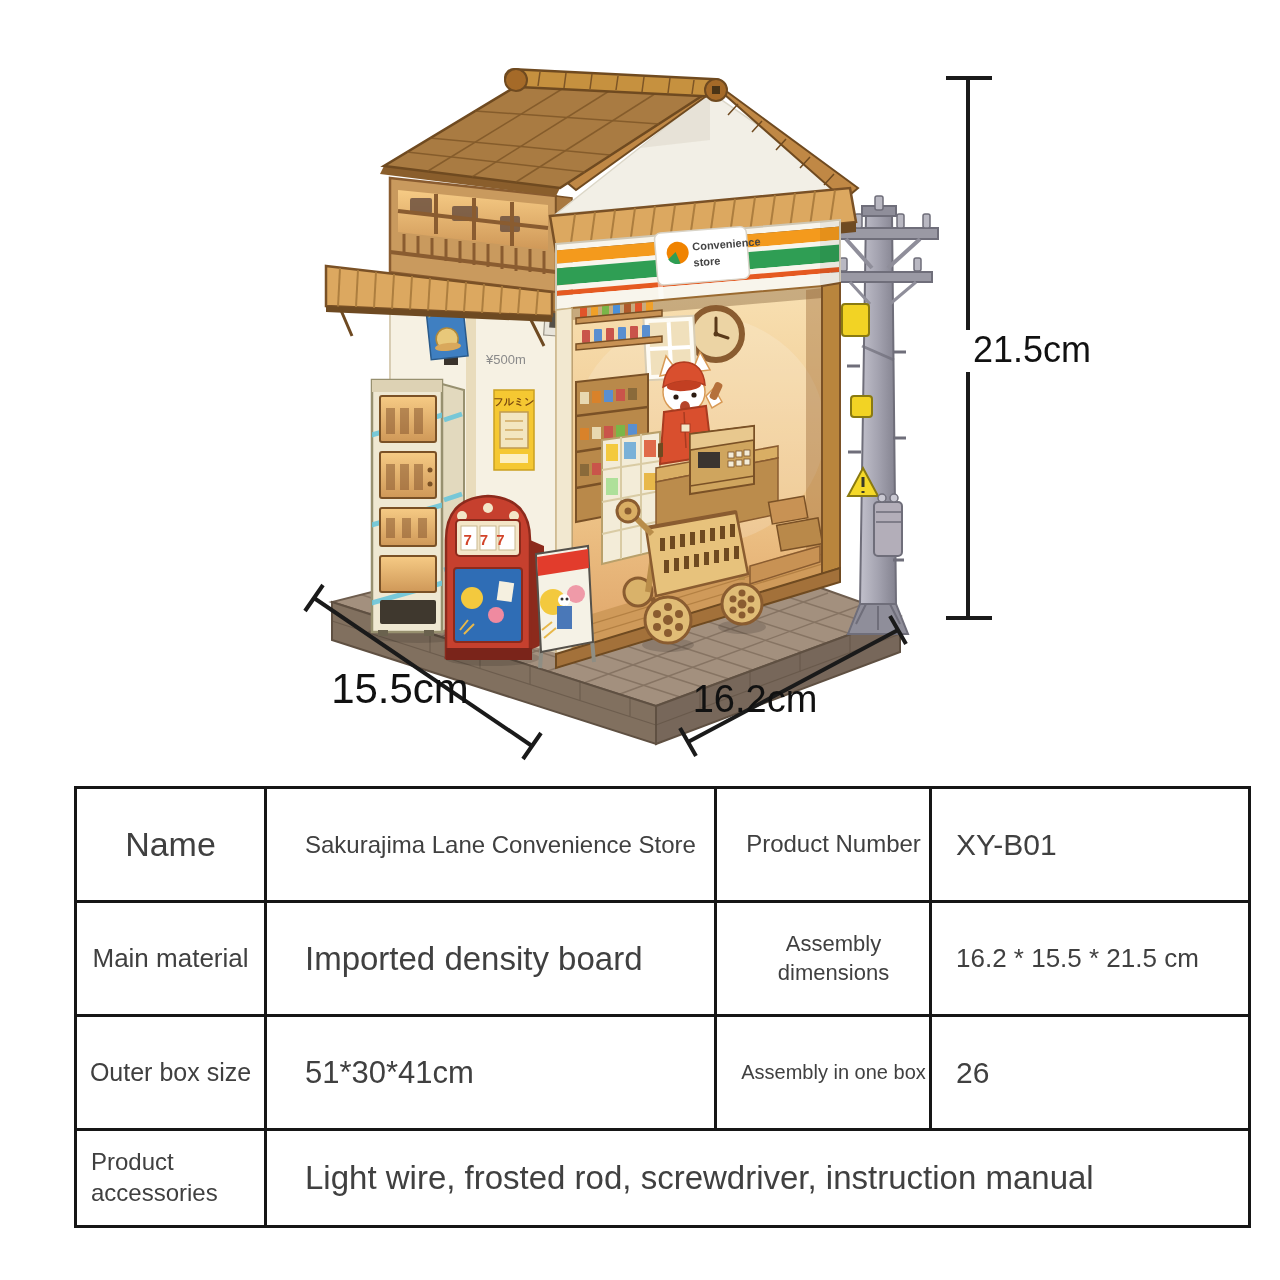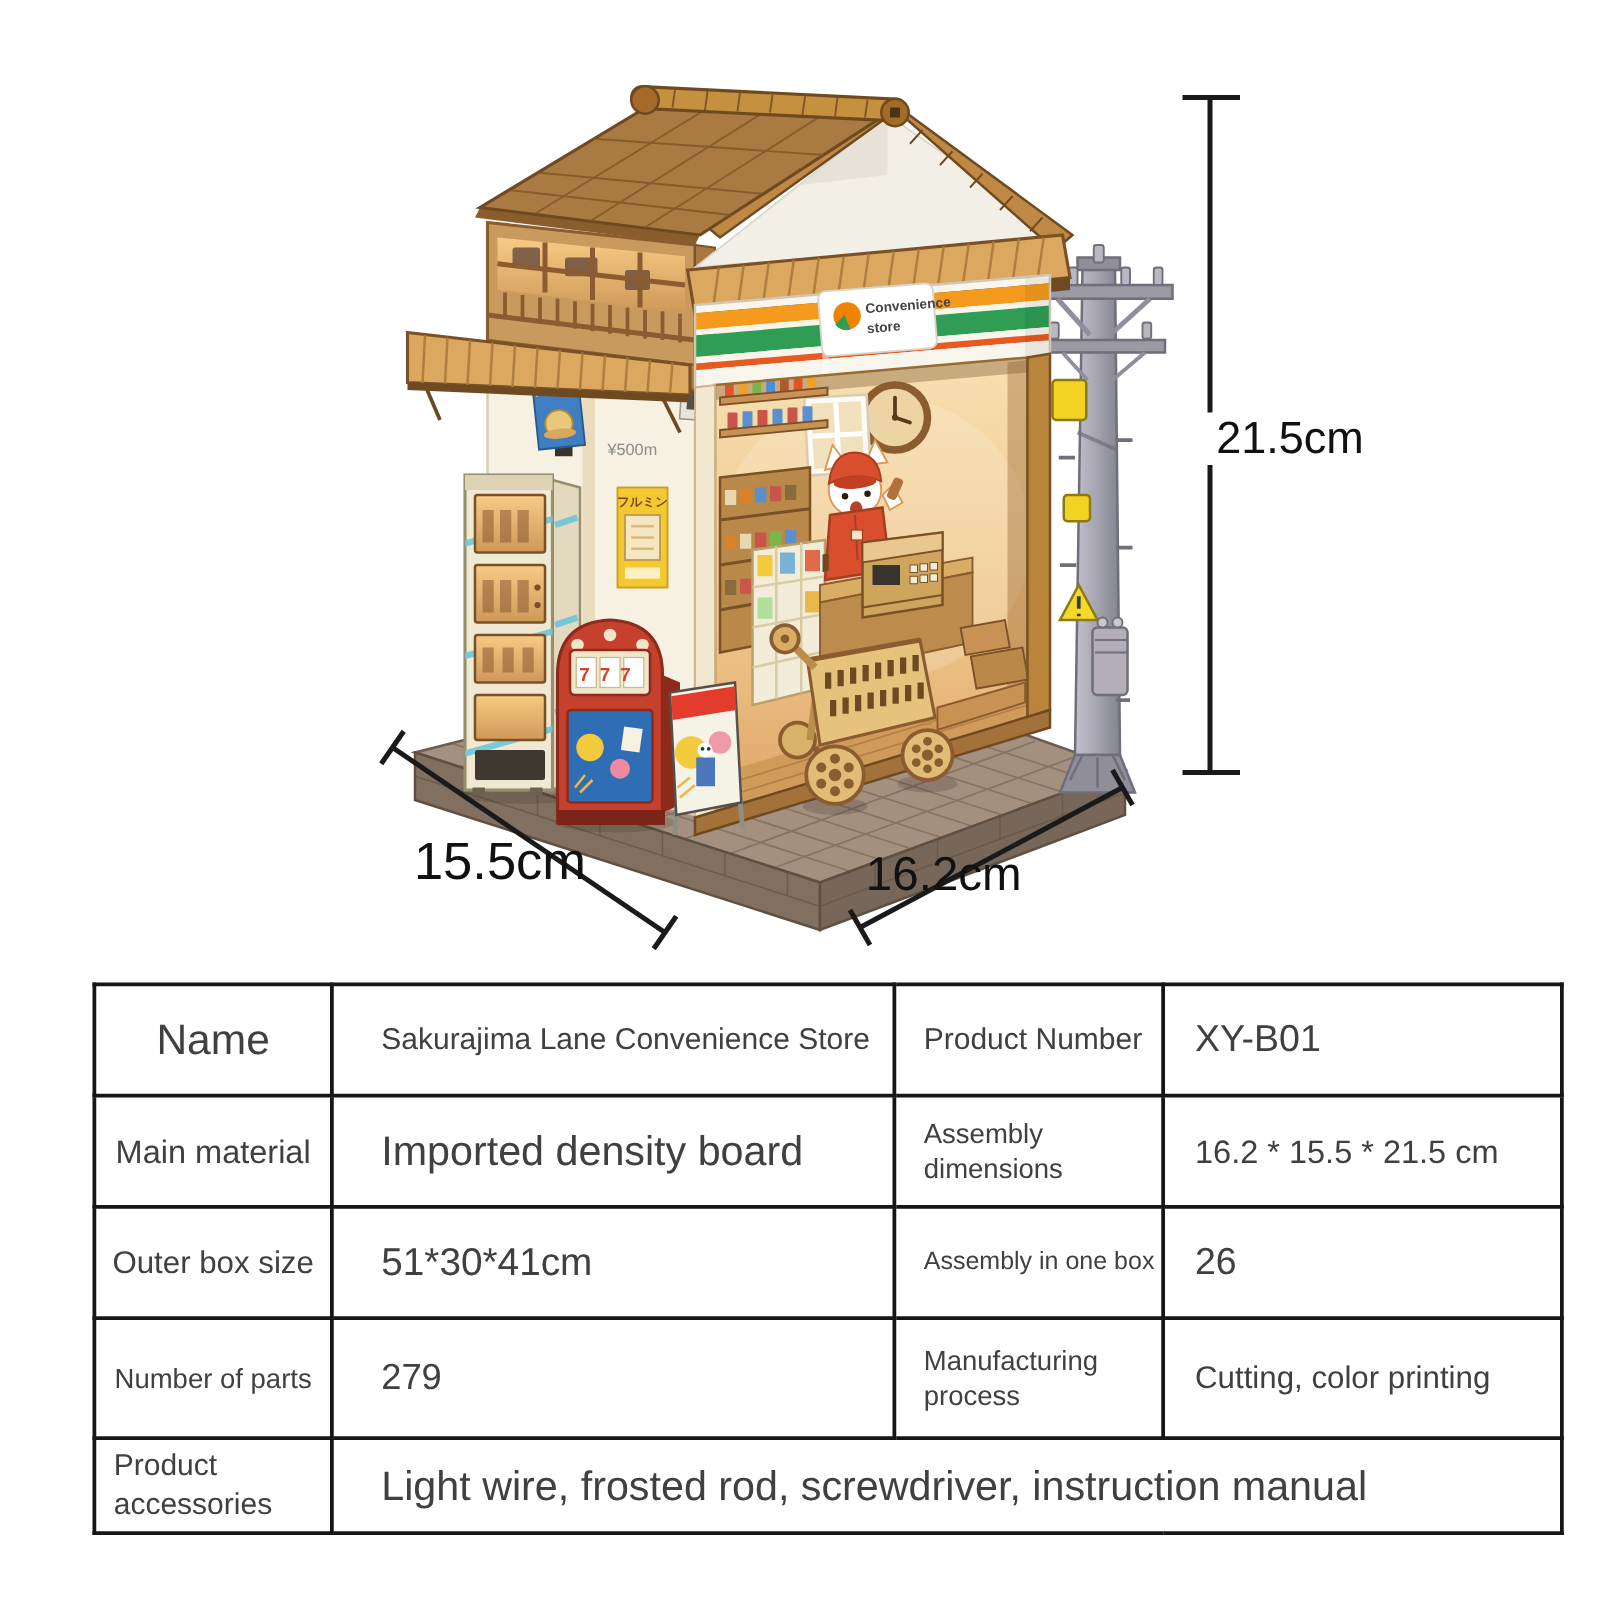--- a/index.html
+++ b/index.html
@@ -4,21 +4,21 @@
 <style>
   html,body{margin:0;padding:0;background:#fff;}
   body{width:1280px;height:1280px;font-family:"Liberation Sans",sans-serif;}
   .stage{position:relative;width:1280px;height:1280px;overflow:hidden;background:#fff;}
   svg.illu{position:absolute;top:0;left:0;display:block;}
   table.spec{position:absolute;left:44px;top:786px;width:1174px;height:442px;
     border-collapse:collapse;table-layout:fixed;color:#404040;background:#fff;margin-left:30px;}
   .spec td{border:3px solid #161616;vertical-align:middle;overflow:hidden;}
   .c1{text-align:center;padding:0 8px;}
   .c2{text-align:left;padding-left:38px;}
-  .c3{text-align:left;padding-left:22px;line-height:1.28;}
+  .c3{text-align:center;padding-left:22px;line-height:1.28;}
   .c4{text-align:left;padding-left:24px;}
   .nw{white-space:nowrap;}
   .r1 .c1{font-size:34px}.r1 .c2{font-size:24px}.r1 .c3{font-size:24px}.r1 .c4{font-size:30px}
   .r2 .c1{font-size:26px}.r2 .c2{font-size:33px}.r2 .c3{font-size:22px}.r2 .c4{font-size:26px}
   .r3 .c1{font-size:26px}.r3 .c2{font-size:33px}.r3 .c3{font-size:23px}.r3 .c4{font-size:32px}
   .r4 .c1{font-size:25px}.r4 .c2{font-size:31px}.r4 .c3{font-size:20px}.r4 .c4{font-size:30px}
   .r5 .c1{font-size:22px}.r5 .c2{font-size:29px}.r5 .c3{font-size:22px}.r5 .c4{font-size:25px}
   .r6 .c1{font-size:24px;text-align:left;padding-left:14px;line-height:1.28}
   .r6 .c2{font-size:33px}
   .dimlabel{fill:#111;font-family:"Liberation Sans",sans-serif;}
@@ -585,26 +585,20 @@
     <td class="c2 nw">Imported density board</td>
     <td class="c3">Assembly dimensions</td>
     <td class="c4 nw">16.2 * 15.5 * 21.5 cm</td>
   </tr>
   <tr class="r4" style="height:76px">
     <td class="c1 nw">Outer box size</td>
     <td class="c2 nw">51*30*41cm</td>
     <td class="c3 nw">Assembly in one box</td>
     <td class="c4 nw">26</td>
   </tr>
-  <tr class="r5" style="height:82px">
-    <td class="c1 nw">Number of parts</td>
-    <td class="c2 nw">279</td>
-    <td class="c3">Manufacturing process</td>
-    <td class="c4 nw">Cutting, color printing</td>
-  </tr>
   <tr class="r6" style="height:60px">
     <td class="c1">Product accessories</td>
     <td class="c2 nw" colspan="3">Light wire, frosted rod, screwdriver, instruction manual</td>
   </tr>
 </tbody>
     </table>
 
 </div>
 
 </body></html>

